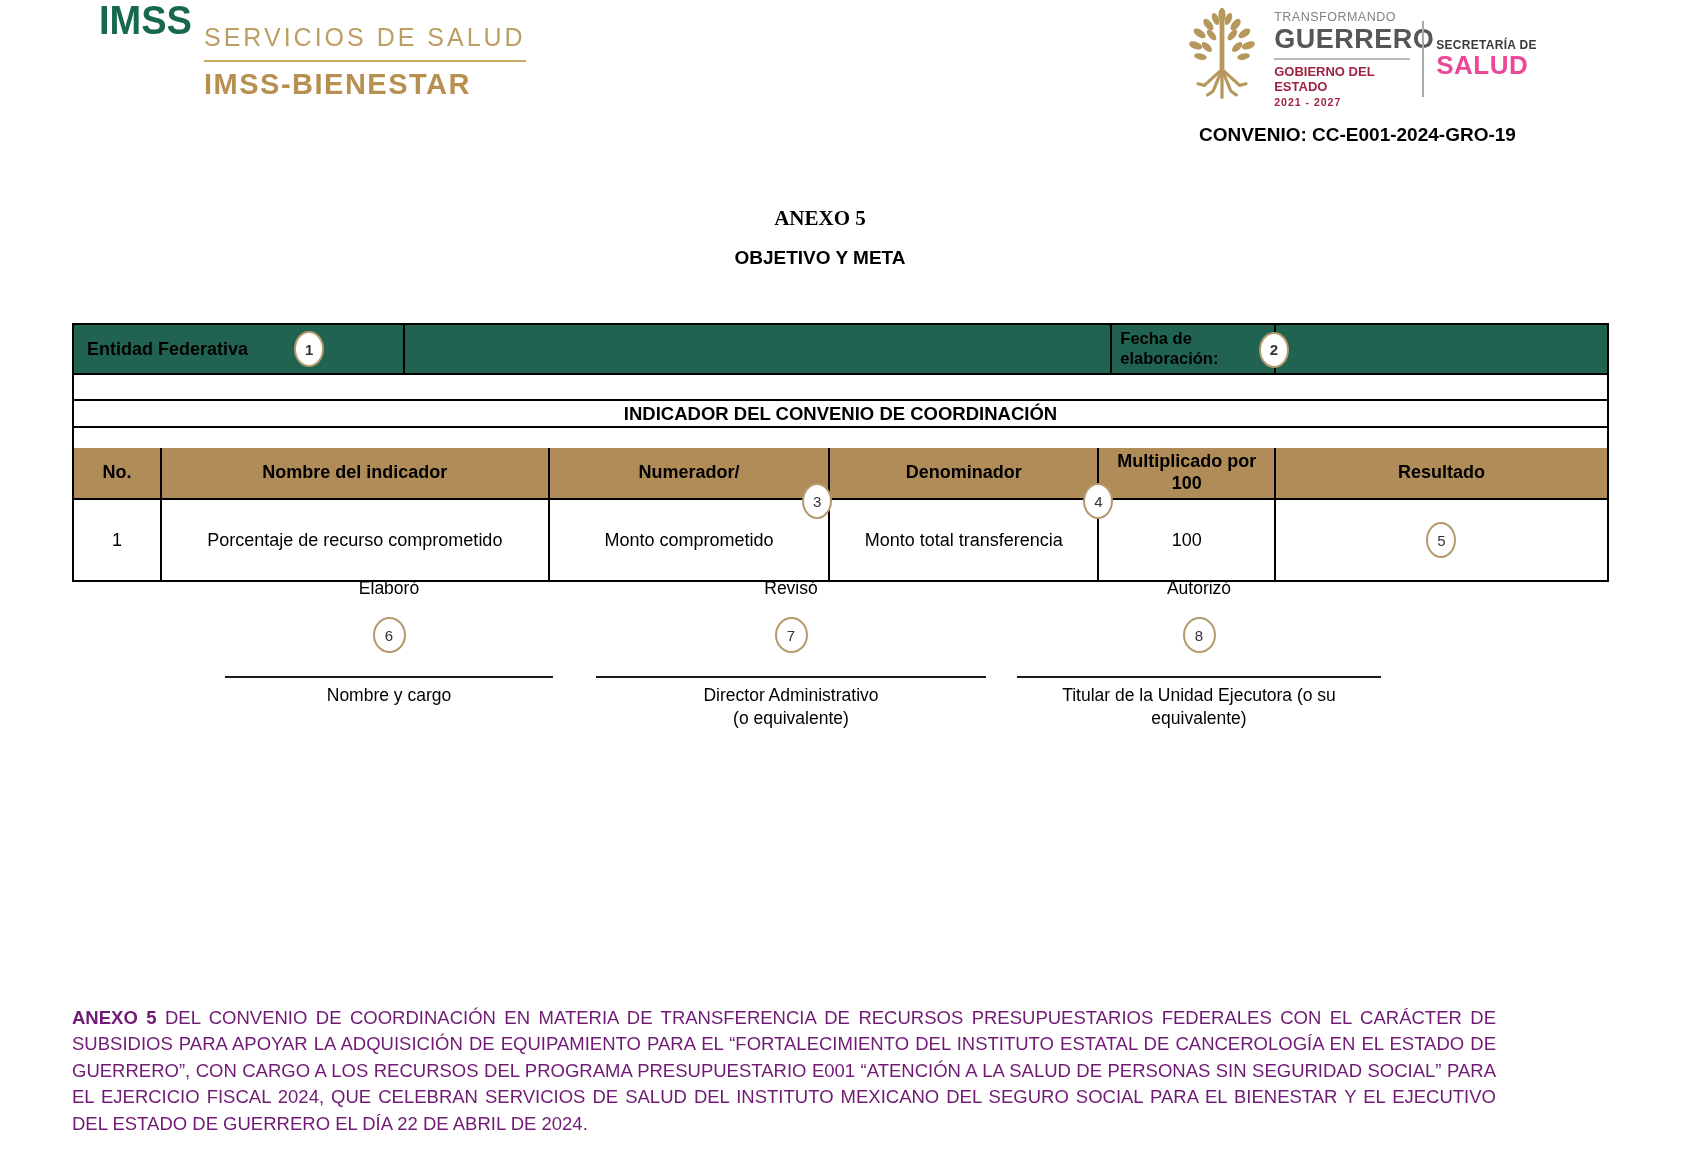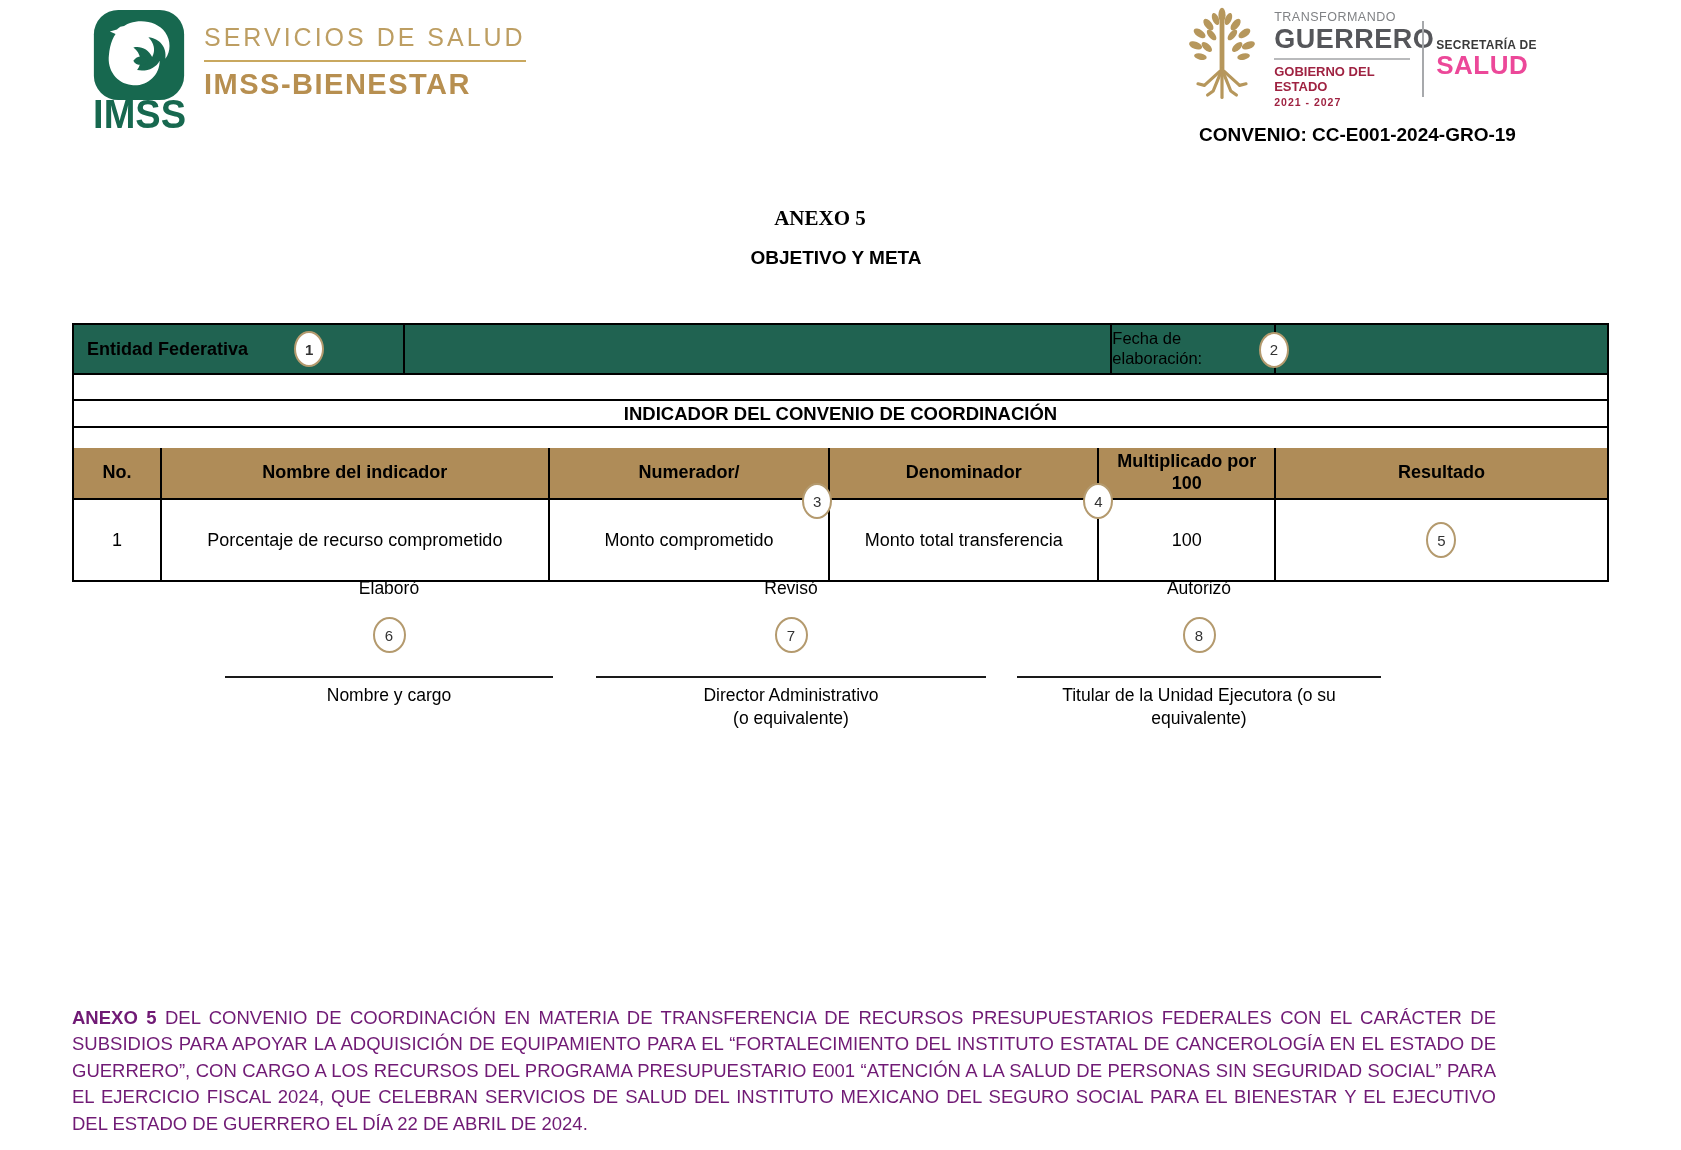--- a/index.html
+++ b/index.html
@@ -4,21 +4,21 @@
 <style>
   * { margin:0; padding:0; box-sizing:border-box; }
   html,body { background:#e8e8e8; }
   .page {
     position:relative; width:1681px; height:1150px; background:#ffffff;
     font-family:"Liberation Sans", sans-serif; color:#000; overflow:hidden;
     margin:0 auto;
   }
   
   .header-left { position:absolute; left:84px; top:8px; display:flex; }
-  .imss-mark { display:flex; flex-direction:column; align-items:flex-end; width:102px; }
+  .imss-mark { display:flex; align-items:flex-start; width:102px;gap:15px; }
   .imss-word { font-size:38px; font-weight:700; color:#17684F; margin-top:-9px; transform:scaleY(1.05); letter-spacing:0; }
   .brand-text { margin-left:18px; margin-top:15px; }
   .servicios { font-size:25px; color:#BD9E62; letter-spacing:3px; }
   .gold-rule { height:2px; background:#C9A85F; margin:8px 0 6px 0; }
   .bienestar { font-size:29px; font-weight:700; color:#B78F50; letter-spacing:1.5px; }
   
   .header-right { position:absolute; left:1155px; top:6px; width:405px; display:flex; flex-direction:column; align-items:center; }
   .logo-cluster { display:flex; align-items:center; }
   .guerrero-block { width:136px; margin-left:8px; }
   .transformando { font-size:12.5px; color:#808285; letter-spacing:0.5px; }
@@ -26,32 +26,32 @@
   .gray-rule { height:2px; background:#B9BABC; margin:5px 0 4px 0; }
   .gobierno { font-size:13px; font-weight:700; color:#9F2241; }
   .period { font-size:10.5px; font-weight:700; color:#9F2241; letter-spacing:1px; margin-top:2px; }
   .v-divider { width:2px; height:76px; background:#A7A9AC; margin:0 12px; }
   .secretaria { font-size:12px; font-weight:600; color:#3A3A3A; letter-spacing:0.3px; }
   .salud-name { font-size:26px; font-weight:800; color:#ec4899; letter-spacing:0.5px; line-height:1.05; }
   .convenio { margin-top:12px; font-size:19px; font-weight:700; color:#000; }
   
   .title-anexo { position:absolute; top:206px; left:0; width:1640px; text-align:center;
     font-family:"Liberation Serif", serif; font-size:21px; font-weight:700; }
-  .title-obj { position:absolute; top:247px; left:16px; width:1640px; text-align:center;
+  .title-obj { position:absolute; top:247px; left:0; width:1640px; text-align:center;
     font-size:19px; font-weight:700; }
   
   .doc-table { position:absolute; left:72px; top:323px; width:1537px; border:2px solid #000; }
   .t-row { display:flex; border-bottom:2px solid #000; }
   .t-row:last-child { border-bottom:none; }
   .t-cell { border-right:2px solid #000; position:relative; display:flex; align-items:center; justify-content:center; }
   .t-cell:last-child { border-right:none; }
   .green-row { height:50px; background:#206351; }
   .c-ent   { width:21.60%; justify-content:flex-start; padding-left:13px; font-weight:700; font-size:18px; }
   .c-entv  { width:46.13%; }
-  .c-fecha { width:10.67%; justify-content:flex-start; font-weight:400; font-size:16.5px; line-height:1.2; }
+  .c-fecha { width:10.67%; justify-content:flex-start; padding-left:8px; font-weight:700; font-size:16.5px; line-height:1.2; }
   .c-fechav{ width:21.60%; }
   .spacer-row { height:26px; }
   .section-row { height:27px; }
   .t-full { width:100%; font-weight:700; font-size:18.5px; }
   .head-row { height:52px; background:#AF8C58;margin-top:20px; }
   .head-row .t-cell { font-weight:700; font-size:18px; text-align:center; line-height:1.2; padding:0 6px; }
   .data-row { height:80px; }
   .data-row .t-cell { font-size:18px; text-align:center; padding:0 6px; }
   .w-no{width:5.73%;} .w-nombre{width:25.31%;} .w-num{width:18.28%;}
   .w-den{width:17.57%;} .w-mult{width:11.52%;} .w-res{width:21.59%;}

